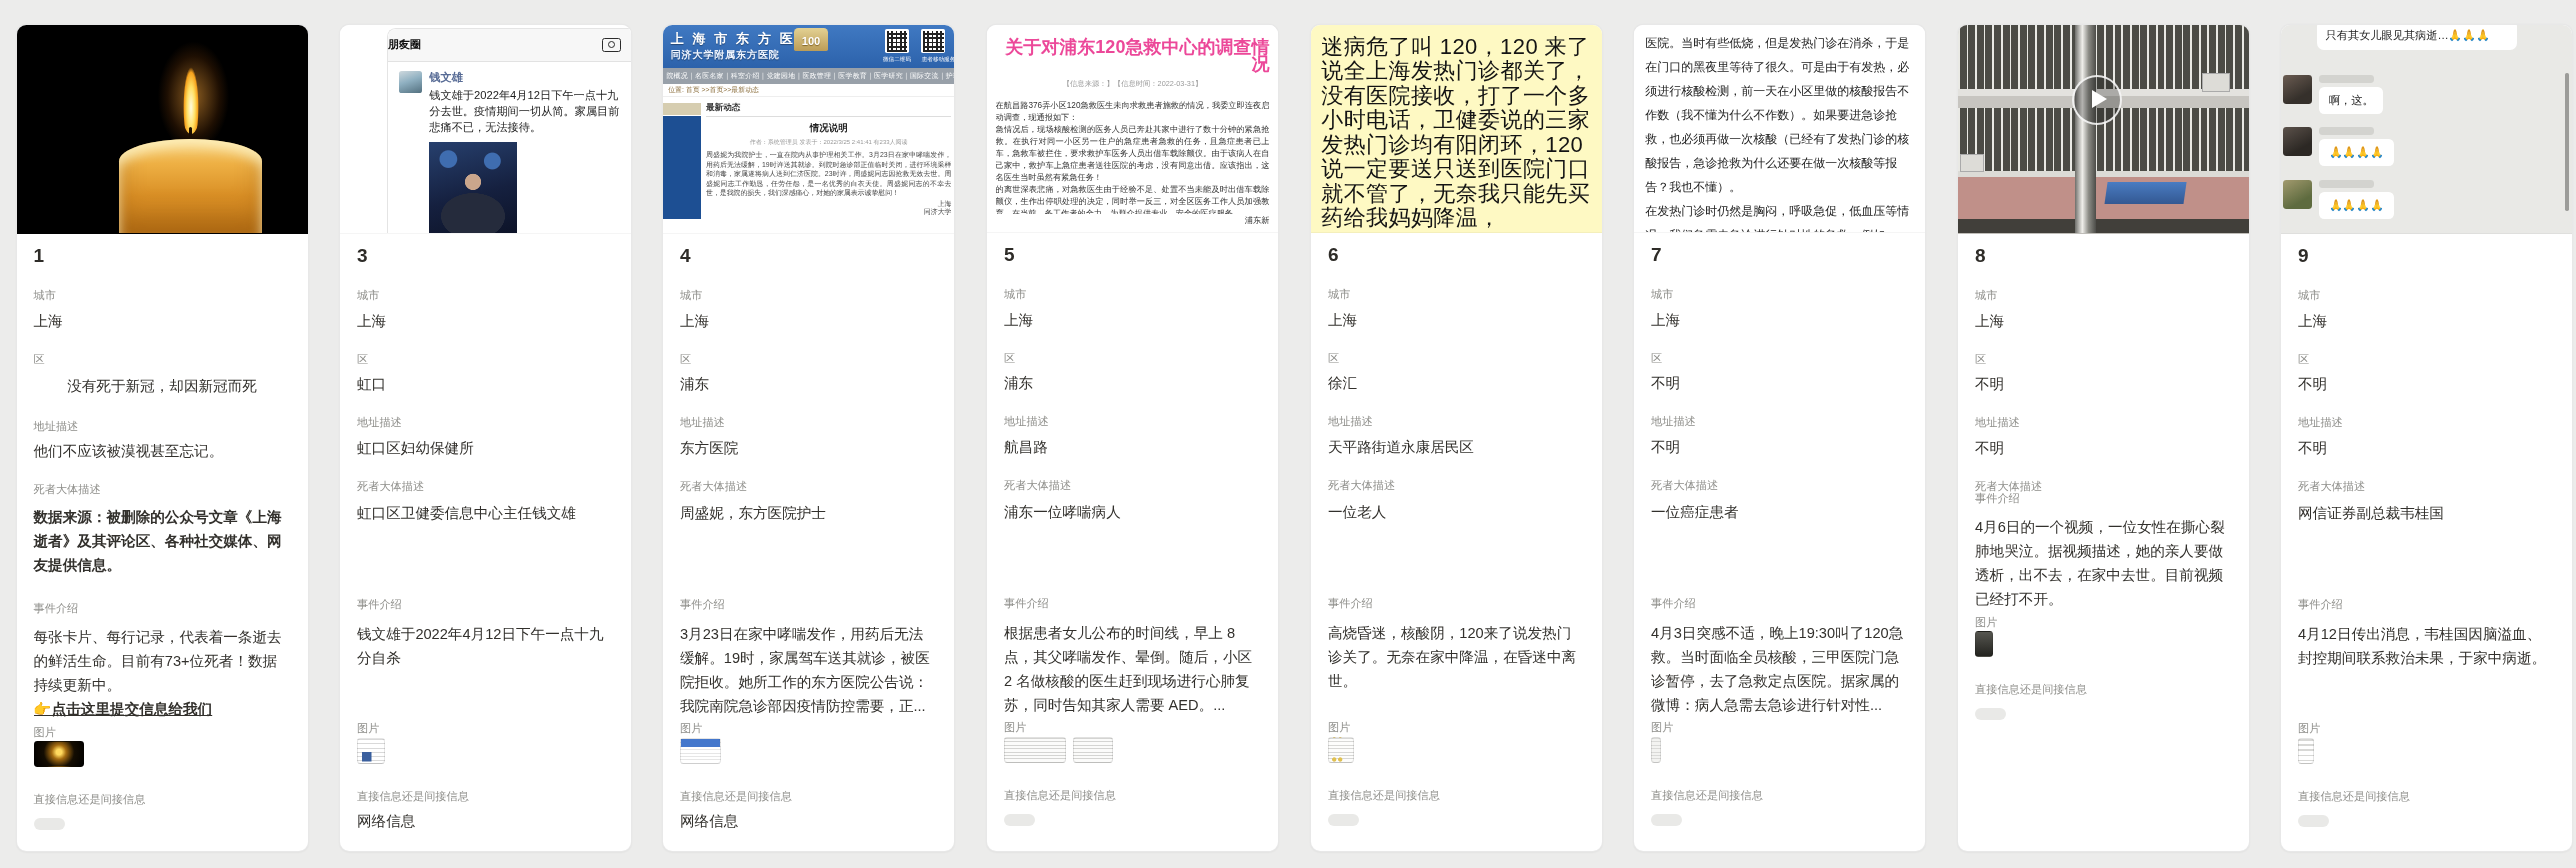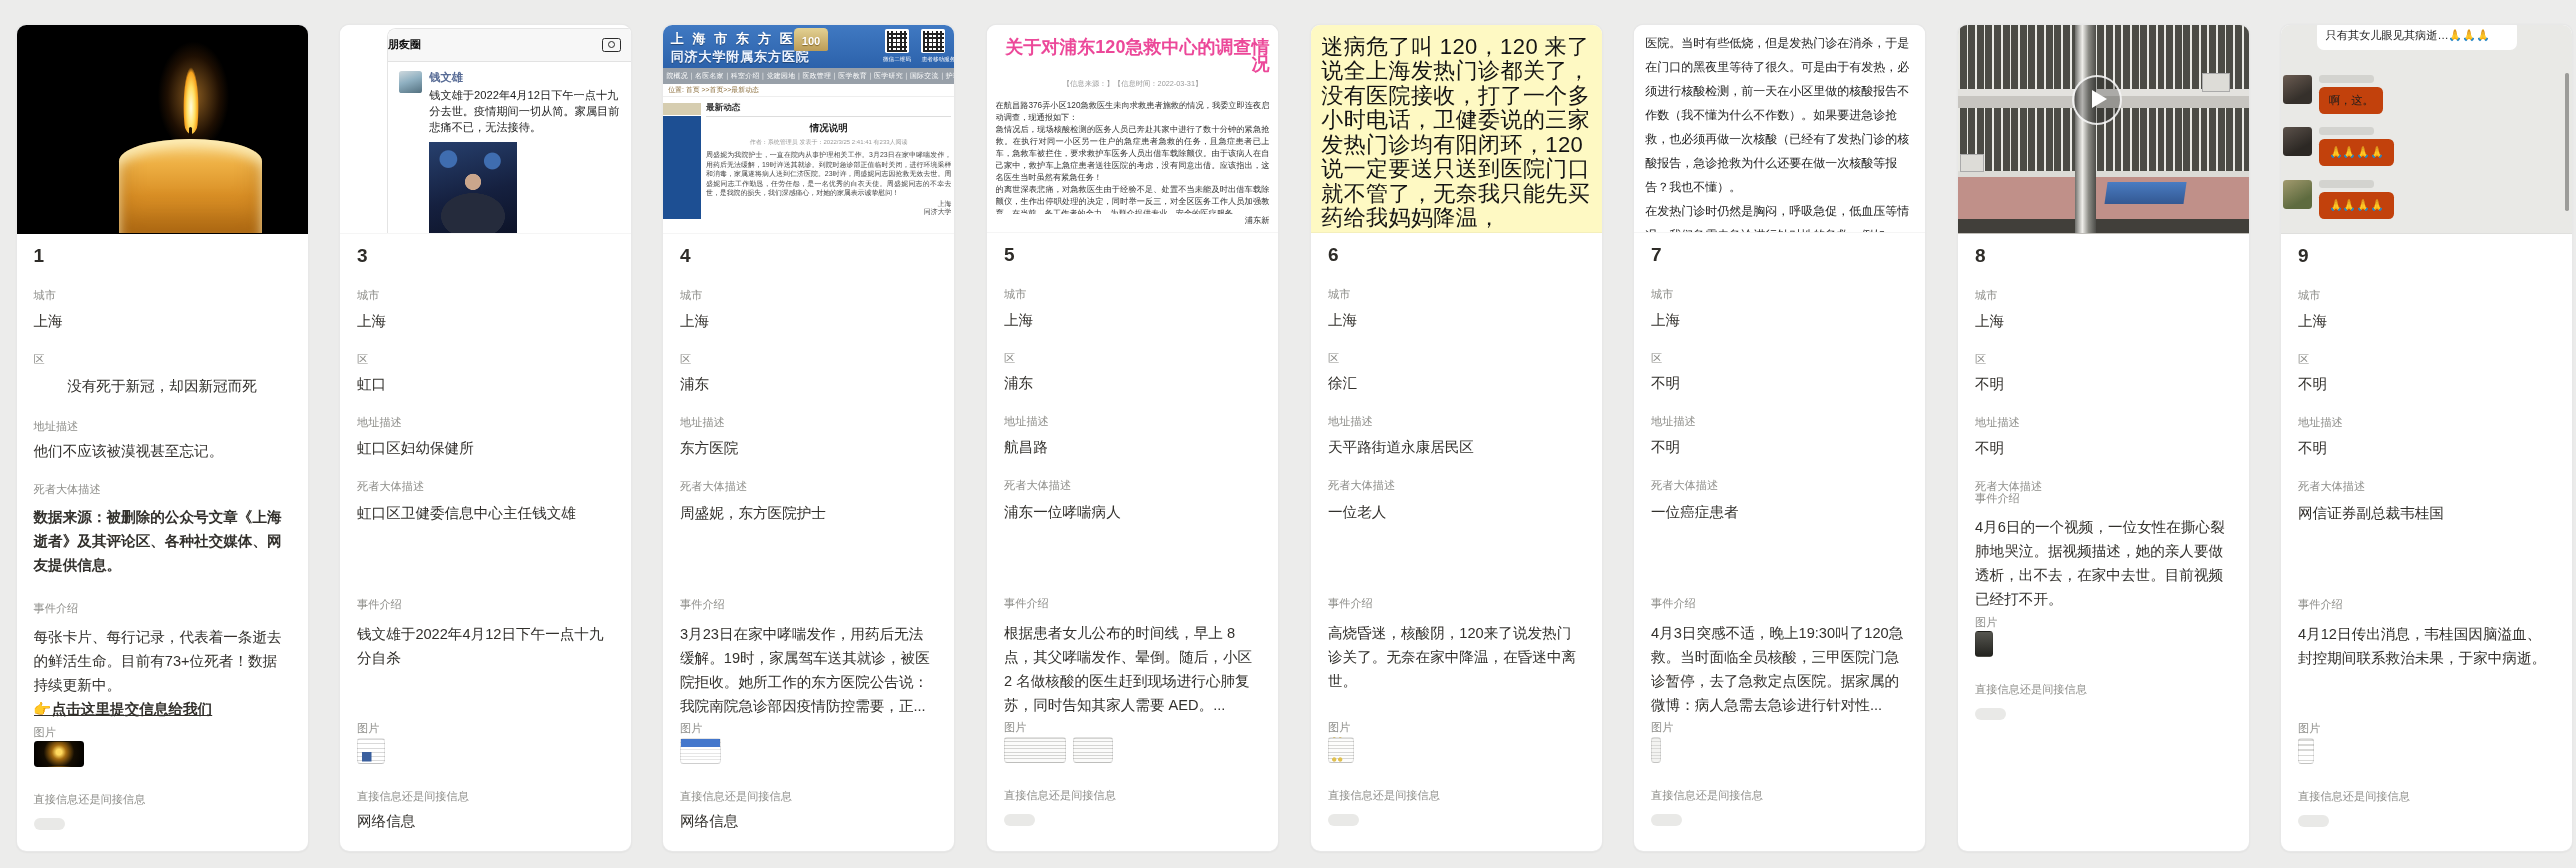--- a/index.html
+++ b/index.html
@@ -80,21 +80,21 @@
       radial-gradient(circle at 50% 42%, #caa68c 0 11%, transparent 12%),
       radial-gradient(60% 40% at 50% 78%, #252b3c 0 60%, transparent 61%),
       radial-gradient(circle at 22% 18%, #3f6db0 0 8%, transparent 9%),
       radial-gradient(circle at 72% 20%, #3f6db0 0 8%, transparent 9%),
       linear-gradient(165deg,#27406e 0%,#15203f 55%,#0c1226 100%);}
 
   
   .m-hosp{background:#fff;}
   .h-head{height:43px;background:linear-gradient(180deg,#4079c2 0%,#2c62ab 100%);position:relative;overflow:hidden;}
   .h-org1{position:absolute;left:7.7px;top:5.2px;font-size:13px;font-weight:700;color:#fff;letter-spacing:2.6px;text-shadow:0 0.9px 0.9px rgba(0,0,0,.35);}
-  .h-org2{position:absolute;left:7.7px;top:23px;font-size:13px;font-weight:700;color:#eef4ff;letter-spacing:0.9px;text-shadow:0 0.9px 0.9px rgba(0,0,0,.35);}
+  .h-org2{position:absolute;left:7.7px;top:23px;font-size:10px;font-weight:700;color:#eef4ff;letter-spacing:0.9px;text-shadow:0 0.9px 0.9px rgba(0,0,0,.35);}
   .h-badge{position:absolute;left:131px;top:2.6px;width:34px;height:23px;border-radius:4.3px 4.3px 1.7px 1.7px;
     background:linear-gradient(180deg,#e3d193 0%,#bb9c57 100%);color:#fff;font-size:11.2px;font-weight:700;
     display:flex;align-items:flex-end;justify-content:center;padding-bottom:3.4px;box-sizing:border-box;
     text-shadow:0 0.9px 0.9px rgba(90,60,0,.6);}
   .h-qr{position:absolute;top:4.3px;width:24px;height:24px;background:#fff;border-radius:1.7px;}
   .h-qr::after{content:"";position:absolute;inset:1.7px;
     background:
       repeating-linear-gradient(0deg,#222 0 1.7px,transparent 1.7px 4.3px),
       repeating-linear-gradient(90deg,#222 0 1.7px,#fff 1.7px 4.3px);}
   .h-qr.q1{right:45px;}
@@ -158,21 +158,21 @@
     padding:6.9px 8.6px;font-size:11.2px;line-height:16.3px;color:#1d1d1d;box-sizing:border-box;word-break:break-all;}
   .c-row{position:absolute;left:1.7px;display:flex;gap:7.7px;}
   .c-row.r1{top:50px;}
   .c-row.r2{top:102px;}
   .c-row.r3{top:155px;}
   .c-ava{width:29px;height:29px;border-radius:3.4px;flex:none;}
   .c-ava.a1{background:linear-gradient(150deg,#6b5c52 0%,#35302b 70%);}
   .c-ava.a2{background:linear-gradient(150deg,#5c524b 0%,#2c2824 70%);}
   .c-ava.a3{background:linear-gradient(150deg,#a29a6e 0%,#5e6b3f 70%);}
   .c-name{width:55px;height:7.7px;border-radius:3.4px;background:#d3d3cf;margin-bottom:4.3px;}
-  .c-bub{background:#c2410c;border-radius:5.2px;padding:6px 9.5px;font-size:11.2px;line-height:14.6px;color:#1d1d1d;display:inline-block;text-align:right;}
+  .c-bub{background:#ffffff;border-radius:5.2px;padding:6px 9.5px;font-size:11.2px;line-height:14.6px;color:#1d1d1d;display:inline-block;text-align:right;}
   .c-scroll{position:absolute;right:3.4px;top:48px;width:3.4px;height:138px;border-radius:1.7px;background:#9c9c99;}
 </style>
 </head>
 <body>
 
 <div class="card" style="left:15.5px">
   <div class="media m-candle">
     <div class="glow"></div>
     <div class="flame"></div>
     <div class="wick"></div>

